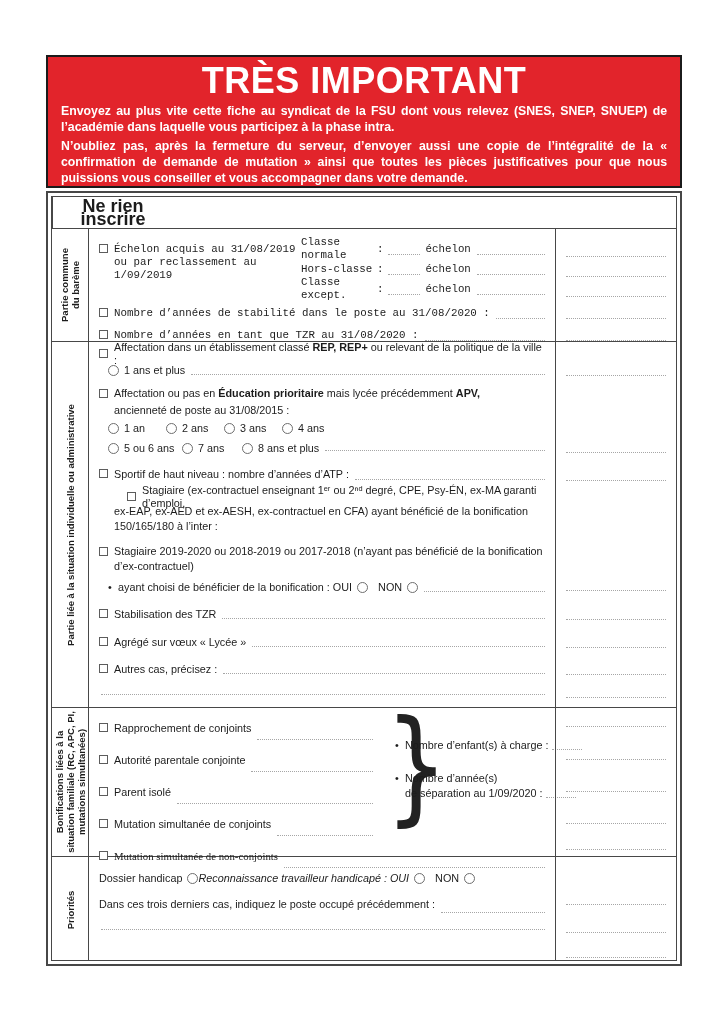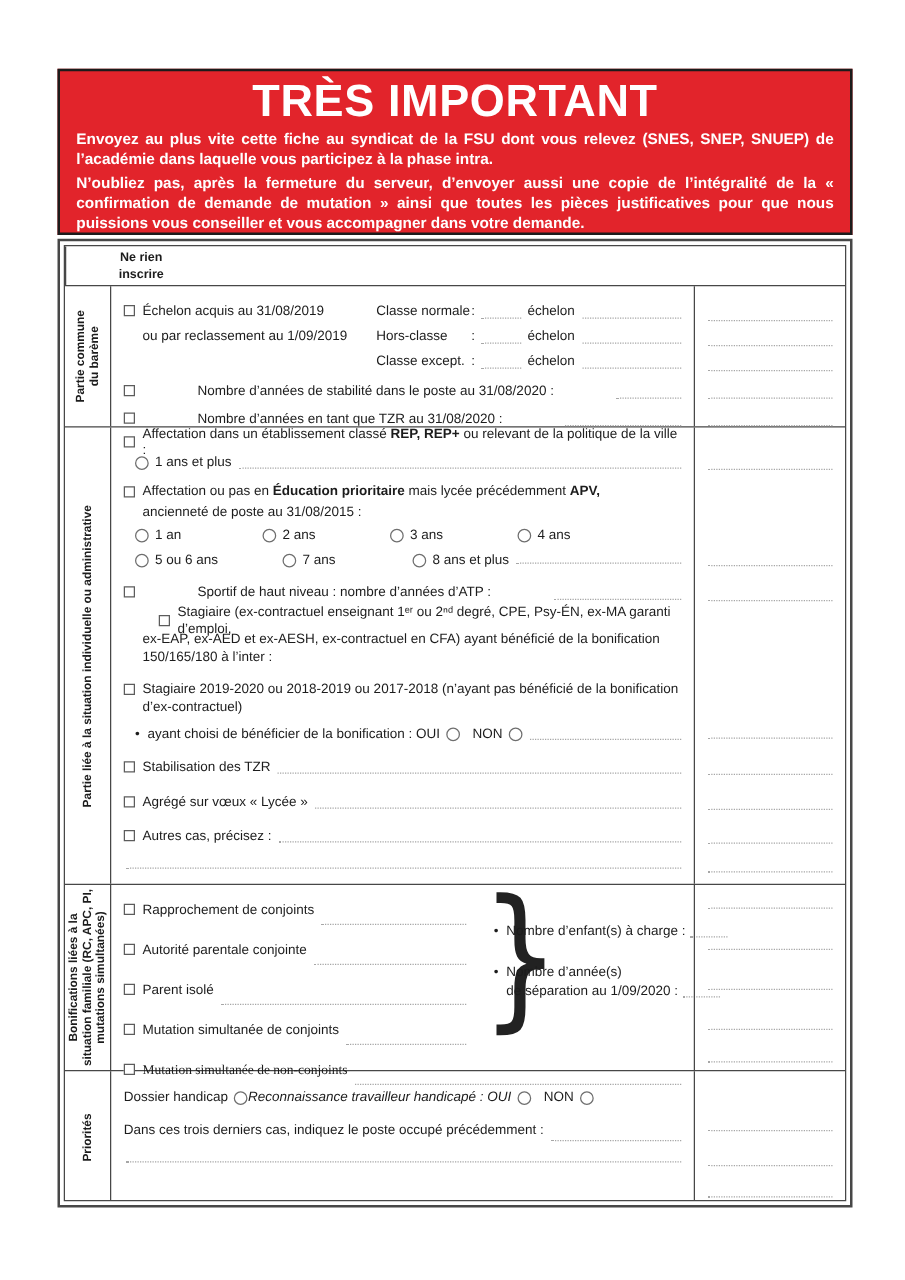--- a/index.html
+++ b/index.html
@@ -27,21 +27,21 @@
     border:2px solid var(--bdr);padding:3px;background:#fff;
   }
   .finner{
     width:100%;height:100%;box-sizing:border-box;border:1px solid var(--bdr);
     display:flex;flex-direction:column;overflow:hidden;
   }
   .thead{display:flex;height:31px;flex:none;border-bottom:1px solid var(--bdr);}
   .thead-main{flex:1;display:flex;align-items:center;justify-content:center;
     font-weight:bold;font-size:14.5px;letter-spacing:.2px;}
   .thead-right{width:120px;flex:none;border-left:1px solid var(--bdr);display:flex;
-    align-items:center;justify-content:center;font-weight:bold;font-size:10px;
+    align-items:center;justify-content:center;font-weight:bold;font-size:18px;
     text-align:center;line-height:13px;white-space:pre-line;}
   .section{display:flex;flex:none;border-bottom:1px solid var(--bdr);position:relative;}
   .section.last{border-bottom:none;}
   .sec-label{width:36px;flex:none;border-right:1px solid var(--bdr);position:relative;}
   .vlabel{
     position:absolute;left:50%;top:50%;transform:translate(-50%,-50%) rotate(-90deg);
     font-weight:bold;font-size:9.5px;line-height:11px;text-align:center;white-space:pre-line;
   }
   .sec-content{flex:1;position:relative;box-sizing:border-box;padding:0 8px 0 10px;
     font-size:10.8px;line-height:13px;}
@@ -55,30 +55,30 @@
     flex:none;margin-right:5px;box-sizing:border-box;}
   .rb.after{margin:0 0 0 5px;}
   .dots{flex:1;align-self:flex-end;border-bottom:1px dotted var(--dots);height:0;
     margin:0 2px 4px 6px;}
   .sdots{width:32px;flex:none;align-self:flex-end;border-bottom:1px dotted var(--dots);
     height:0;margin:0 5px 4px 5px;}
   .full-dots{border-bottom:1px dotted var(--dots);height:0;margin:0 2px;}
   .b{font-weight:bold;}
   
   .s1{height:112px;}
-  .s1 .sec-content{padding-top:10px;}
+  .s1 .sec-content{padding-top:10px;font-family:Liberation Mono, monospace;}
   .row-ech{display:flex;}
   .ech-left{width:202px;flex:none;}
   .ech-left .ln{height:20px;}
   .ech2{padding-left:15px;height:20px;display:flex;align-items:center;}
   .ech-right{flex:1;}
   .lncl{height:20px;}
   .clab{width:76px;flex:none;}
   .mt4{margin-top:4px;} .mt2{margin-top:2px;} .mt6{margin-top:6px;}
-  .h20{height:20px;gap:44px;} .h18{height:18px;} .h17{height:17px;} .h16{height:16px;} .h15{height:15px;}
+  .h20{height:20px;} .h18{height:18px;} .h17{height:17px;} .h16{height:16px;} .h15{height:15px;}
   
   .s2{height:365px;}
   .s2 .sec-content{padding-top:3px;}
   .ind{padding-left:9px;}
   .ind2{padding-left:15px;}
   .ropt{display:flex;align-items:center;}
   .w56{width:58px;flex:none;} .w72{width:74px;flex:none;} .w58{width:60px;flex:none;}
   .mt5{margin-top:5px;margin-left:28px;} .mt9{margin-top:9px;} .mt10{margin-top:10px;} .mt16{margin-top:16px;}
   .bullet{width:10px;flex:none;}
   

